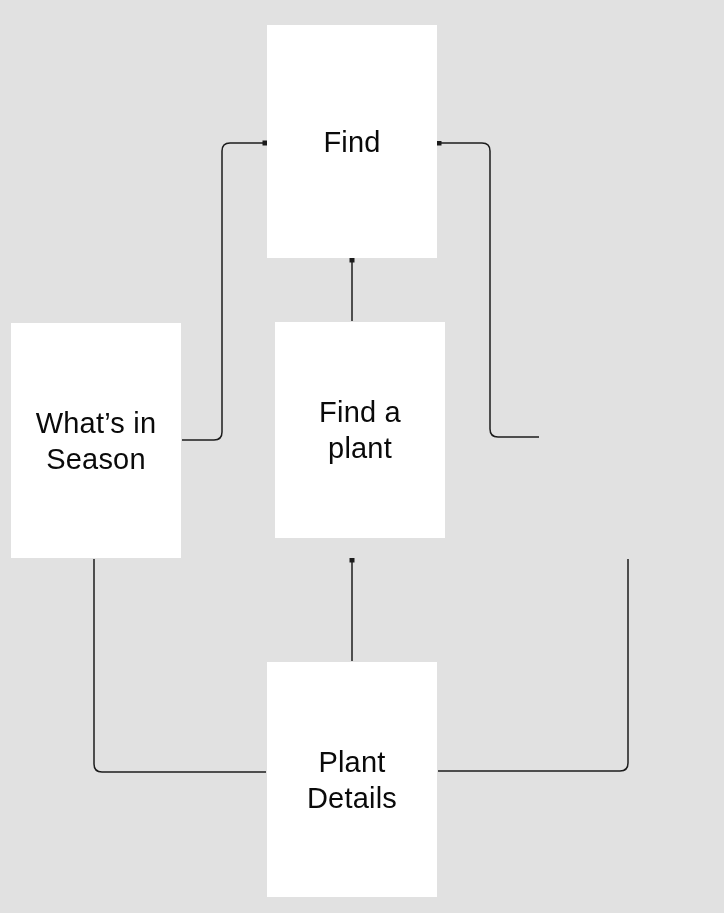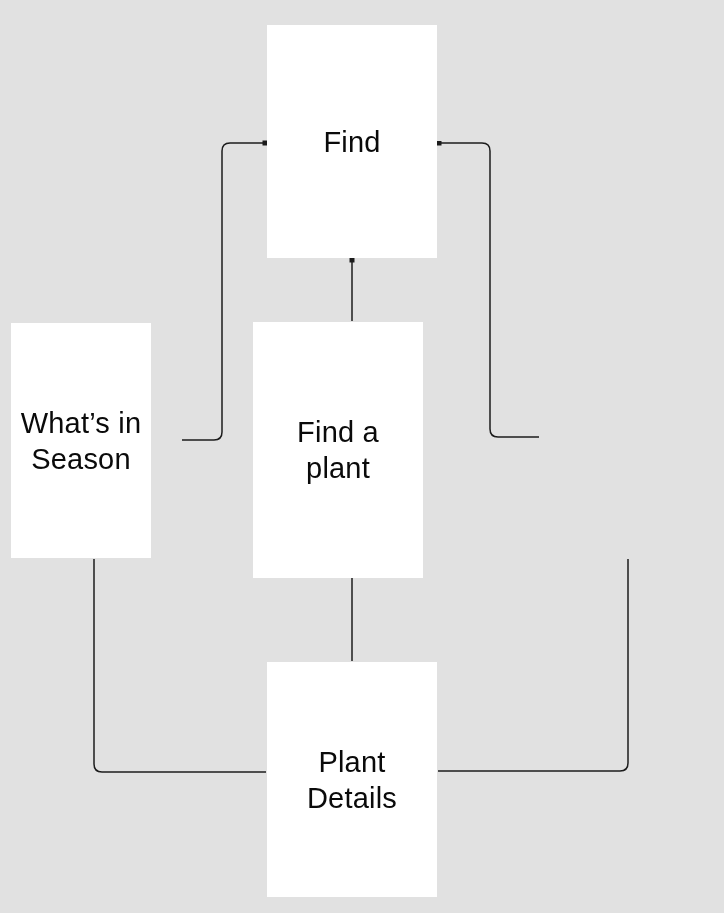--- a/index.html
+++ b/index.html
@@ -63,26 +63,26 @@
       <path marker-start="url(#m-square)" marker-end="url(#m-arrow)" d="M 439 143 L 482 143 Q 490 143 490 151 L 490 429 Q 490 437 498 437 L 539 437"></path>
       <path marker-end="url(#m-arrow)" d="M 94 559 L 94 764 Q 94 772 102 772 L 266 772"></path>
       <path marker-end="url(#m-arrow)" d="M 628 559 L 628 763 Q 628 771 620 771 L 438 771"></path>
     </g>
   </svg>
 
   <div class="node" style="left:267px; top:25px; width:170px; height:233px;">
     <span class="node-label">Find</span>
   </div>
 
-  <div class="node" style="left:11px; top:323px; width:140px; height:235px;">
+  <div class="node" style="left:11px; top:323px; width:170px; height:235px;">
     <span class="node-label">What’s in
 Season</span>
   </div>
 
-  <div class="node" style="left:253px; top:322px; width:170px; height:256px;">
+  <div class="node" style="left:275px; top:322px; width:170px; height:216px;">
     <span class="node-label">Find a
 plant</span>
   </div>
 
 
   <div class="node" style="left:267px; top:662px; width:170px; height:235px;">
     <span class="node-label">Plant
 Details</span>
   </div>
 

